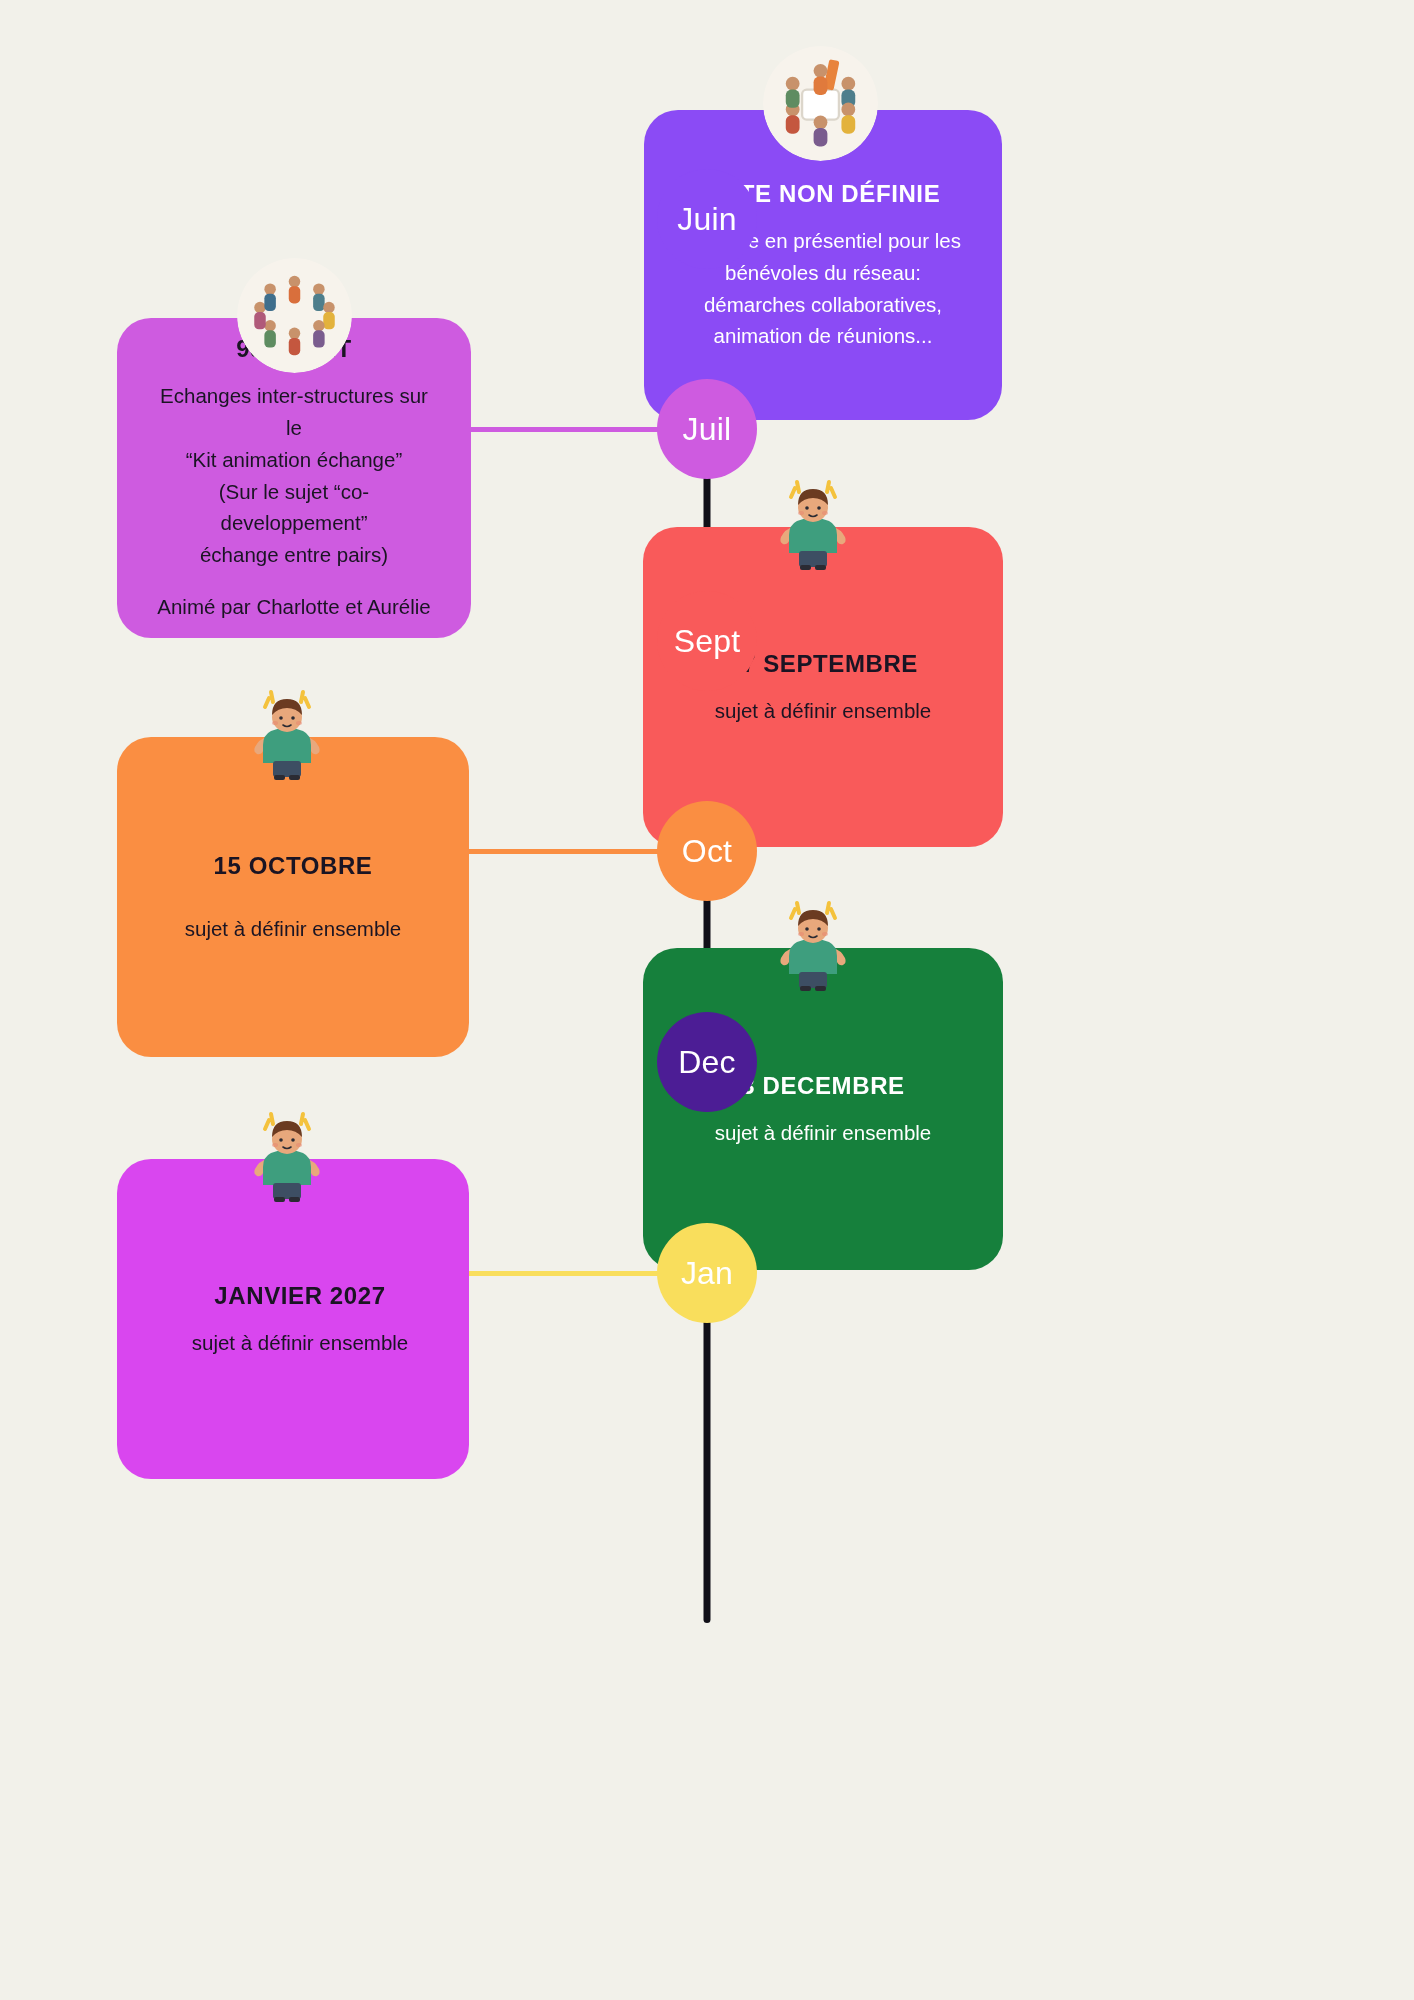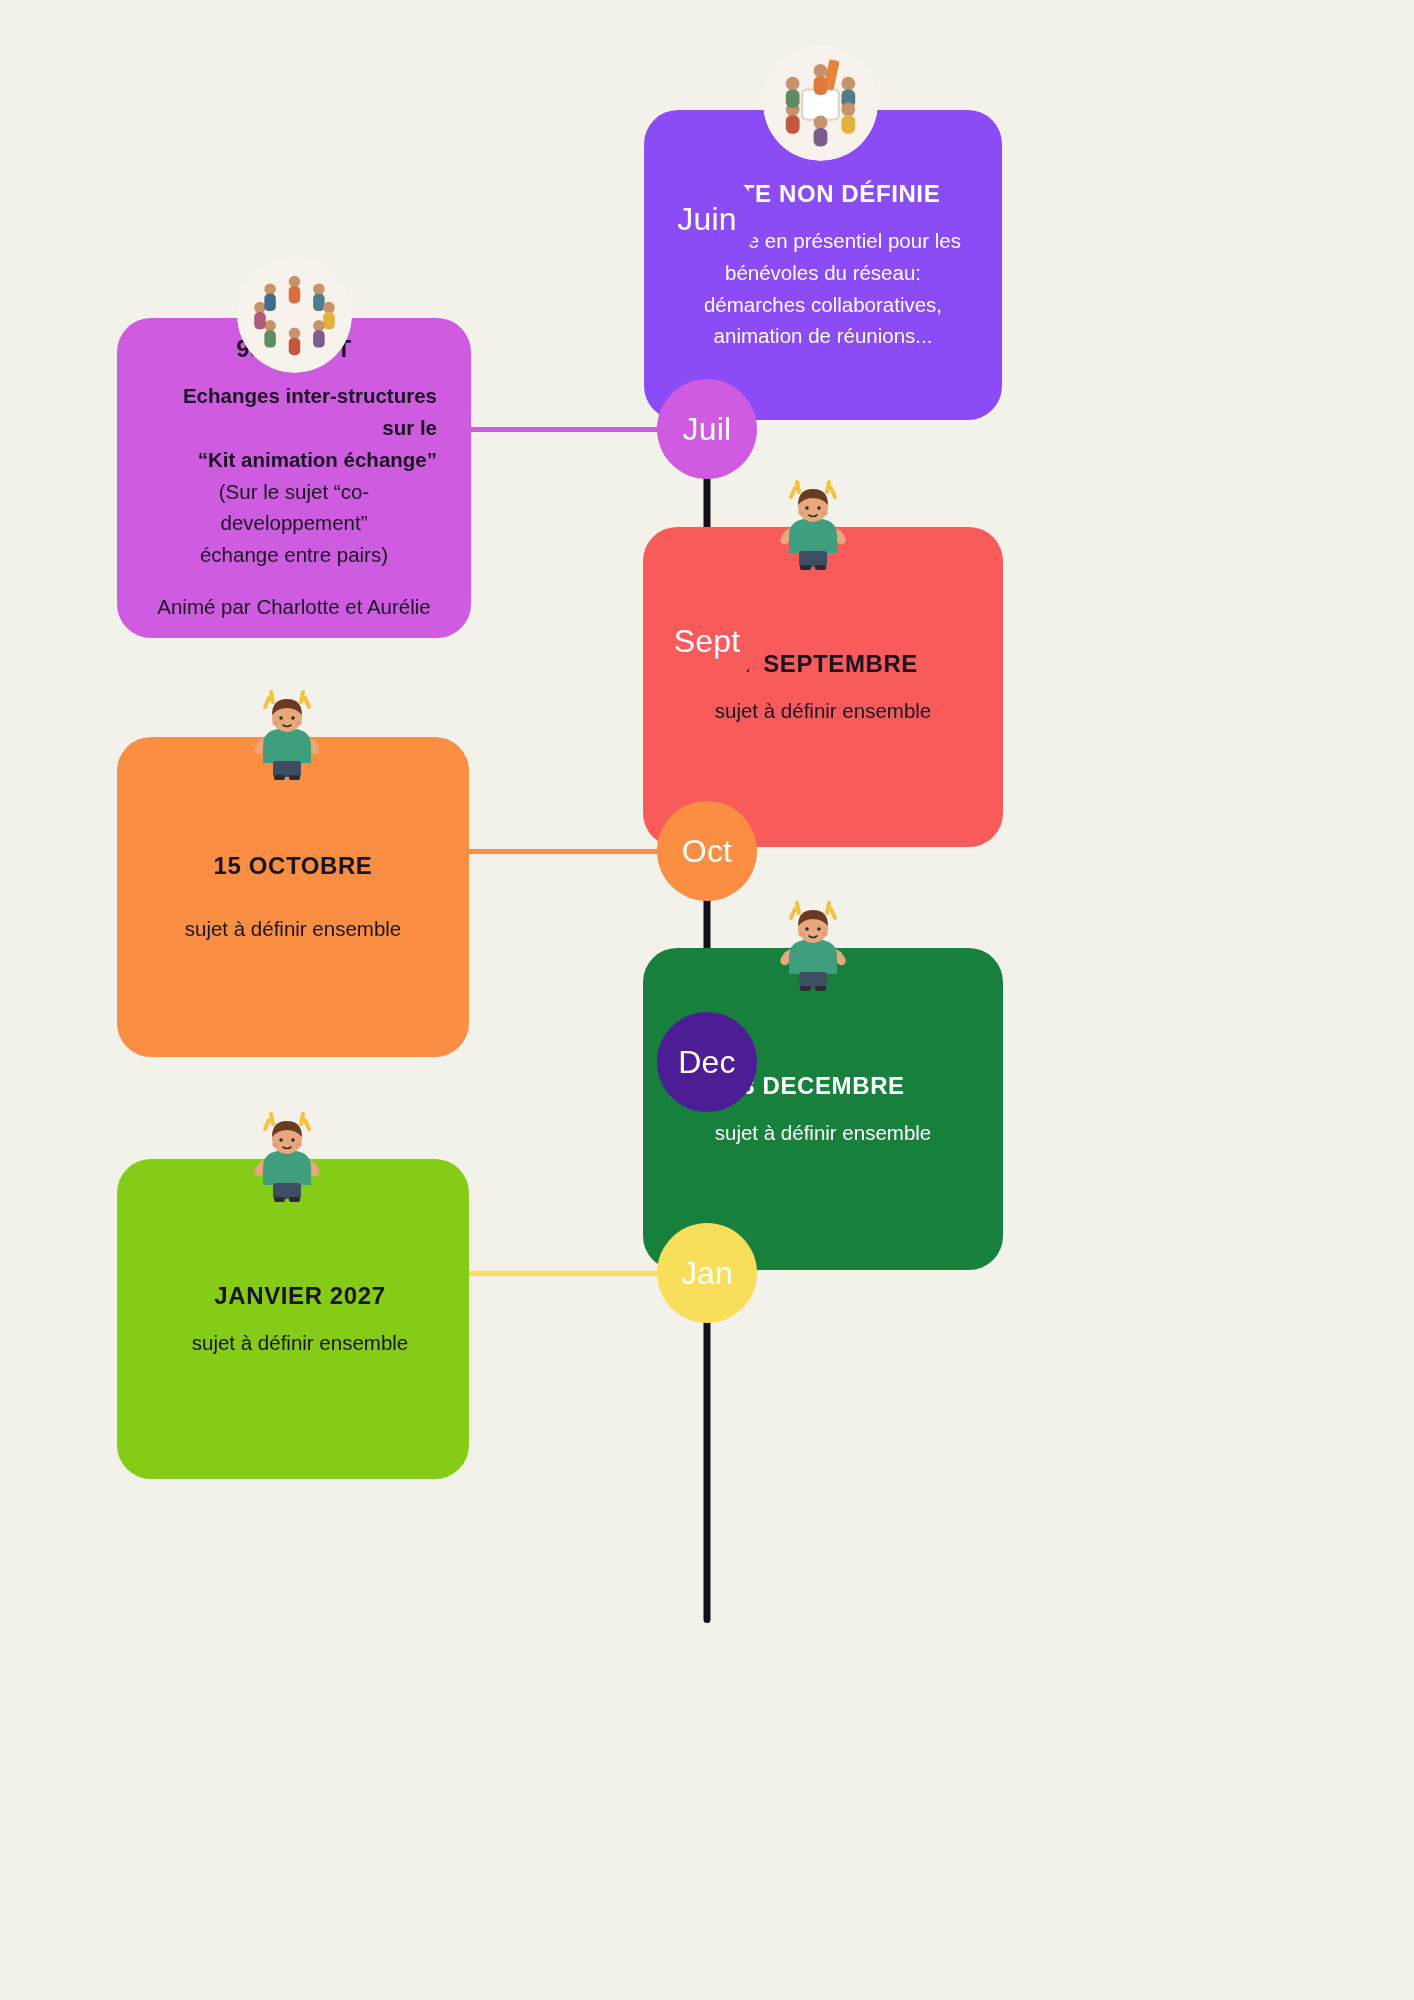--- a/index.html
+++ b/index.html
@@ -57,21 +57,21 @@
     font-size:24px;
     letter-spacing:.6px;
     line-height:1.3;
   }
   .card-body {
     font-size:20.5px;
     line-height:1.55;
     margin-top:16px;
   }
   .card-body .ln { display:block; }
-  .card-body .strong { font-weight:700;text-align:right; }
+  .card-body .strong { font-weight:400; }
   .card-body .gap { display:block; height:20px; }
   .dark  { color:#1A1423; }
   .light { color:#FFFFFF; }
 
   
   .illus {
     position:absolute;
     border-radius:50%;
     overflow:hidden;
     z-index:8;
@@ -253,21 +253,21 @@
       <circle cx="44" cy="33" r="1.8" fill="#2B2B33"></circle>
       <circle cx="56" cy="33" r="1.8" fill="#2B2B33"></circle>
       <path d="M46 40 q4 3 8 0" stroke="#2B2B33" stroke-width="1.6" fill="none" stroke-linecap="round"></path>
       <ellipse cx="38" cy="38" rx="3" ry="2" fill="#E8836F" opacity=".5"></ellipse>
       <ellipse cx="62" cy="38" rx="3" ry="2" fill="#E8836F" opacity=".5"></ellipse>
     </g>
       </svg>
     </div>
     <div class="marker" style="background: #4c1d95; left: 707px; top: 1062px;">Dec</div>
     <div class="connector" style="background: rgb(249, 222, 92); top: 1271px; left: 469px; width: 193px;"></div>
-    <div class="card dark" style="background: #84cc16; left: 117px; top: 1159px; width: 352px; height: 320px; padding-left: 48px;">
+    <div class="card dark" style="background: #d946ef; left: 117px; top: 1159px; width: 352px; height: 320px; padding-left: 48px;">
       <div class="card-title">JANVIER 2027</div>
       <div class="card-body">
         <span class="ln">sujet à définir ensemble</span>
       </div>
     </div>
     <div class="illus" style="left: 237px; top: 1107px; width: 100px; height: 100px;">
       <svg viewBox="0 0 100 100">
     <g>
       <path d="M28 22 l4 -9 M36 17 l-2 -10 M72 22 l-4 -9 M64 17 l2 -10" stroke="#F4C23C" stroke-width="4" stroke-linecap="round" fill="none"></path>
       <path d="M30 52 q-8 2 -12 10 q-2 5 2 7 q4 1 6 -3 q3 -6 8 -8 z" fill="#E8A87C"></path>

